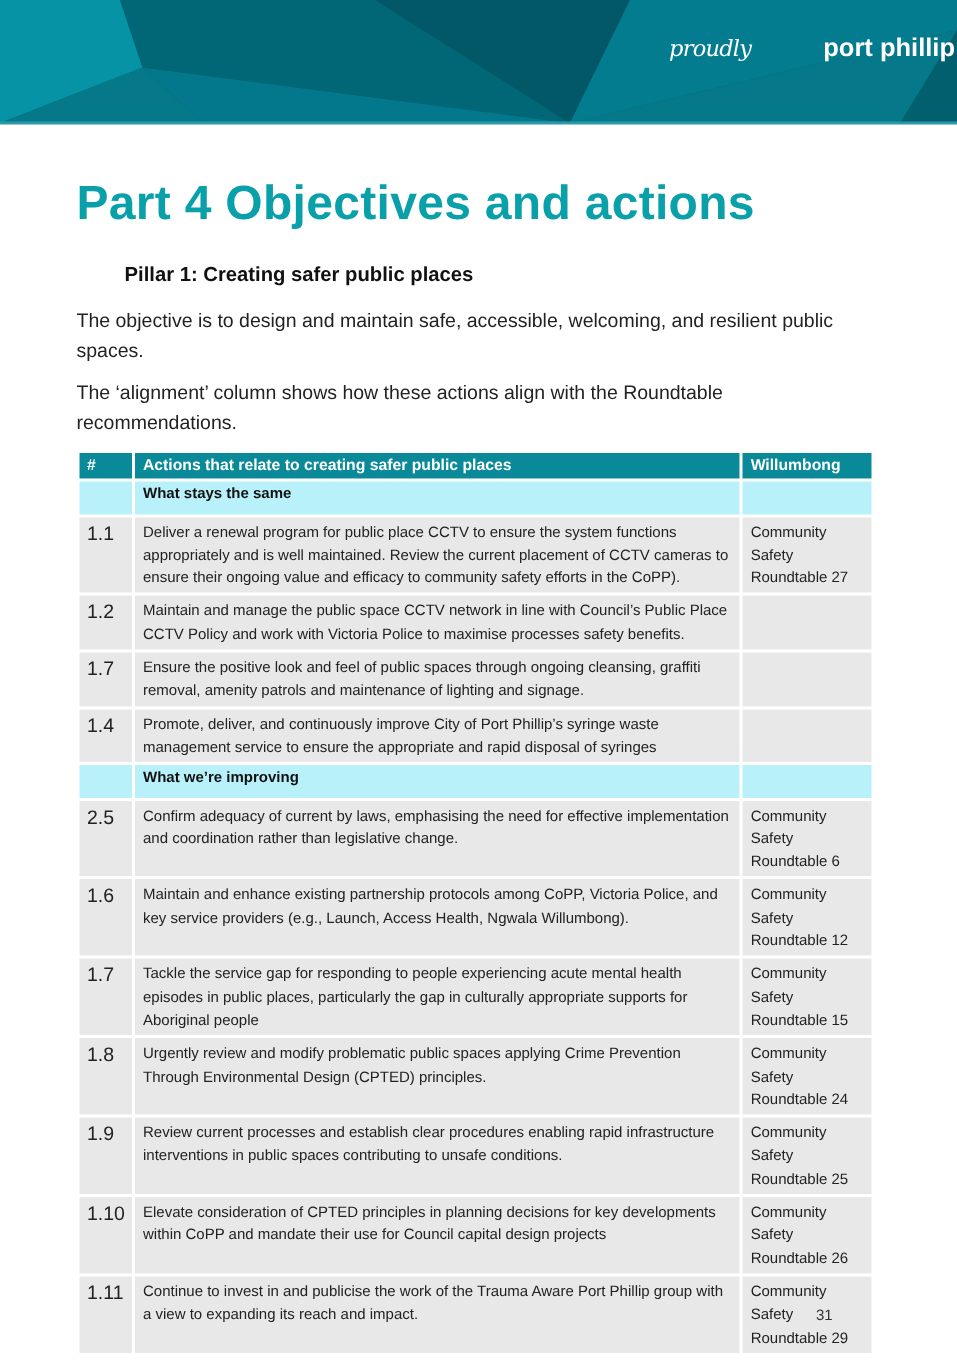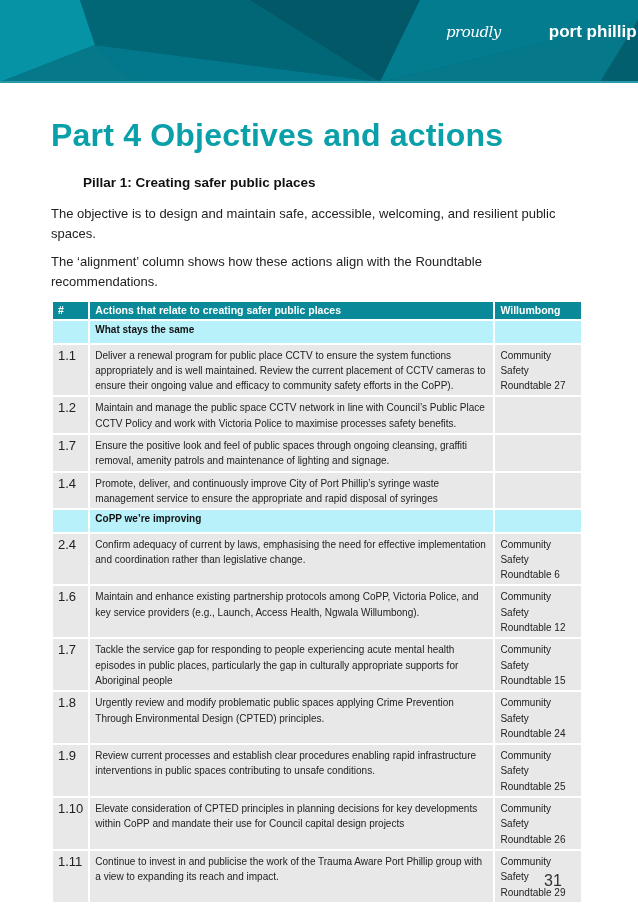--- a/index.html
+++ b/index.html
@@ -23,21 +23,21 @@
   table.actions td, table.actions th { border: 2px solid #ffffff; vertical-align: top; padding: 1px 5px 20px 5px; text-align: left; }
   table.actions th { background: #0a8a99; color: #ffffff; font-weight: bold; font-size: 10.5px; padding: 1px 5px; }
   table.actions col.c-num { width: 30px; }
   table.actions col.c-act { width: 414px; }
   table.actions col.c-ali { width: 88px; }
   tr.section td { background: #b9f1fa; font-weight: bold; color: #111; }
   tr.section td.label { padding-top: 1px; padding-bottom: 5px; }
   tr.row td { background: #e8e8e8; color: #222; padding-top: 3px; padding-bottom: 2px; }
   tr.row td.num { font-size: 13px; }
 
-  .page-number { position: absolute; left: 544px; top: 872px; font-size: 16px; color: #333; }
+  .page-number { position: absolute; left: 544px; top: 872px; font-size: 10px; color: #333; }
 </style>
 </head>
 <body>
 
 <div class="banner">
   <svg width="638" height="82" viewBox="0 0 638 82">
     <rect x="0" y="0" width="638" height="82" fill="#01687a"></rect>
     <polygon points="0,0 80,0 95,45 0,82" fill="#0793a6"></polygon>
     <polygon points="0,82 95,45 135,82" fill="#05788a"></polygon>
     <polygon points="95,45 380,82 135,82" fill="#03788c"></polygon>
@@ -97,25 +97,25 @@
       <td></td>
     </tr>
     <tr class="row">
       <td class="num">1.4</td>
       <td>Promote, deliver, and continuously improve City of Port Phillip’s syringe waste management service to ensure the appropriate and rapid disposal of syringes</td>
       <td></td>
     </tr>
 
     <tr class="section">
       <td></td>
-      <td class="label">CoPP we’re improving</td>
+      <td class="label">What we’re improving</td>
       <td></td>
     </tr>
     <tr class="row">
-      <td class="num">2.4</td>
+      <td class="num">2.5</td>
       <td>Confirm adequacy of current by laws, emphasising the need for effective implementation and coordination rather than legislative change.</td>
       <td>
           <div>Community</div>
           <div>Safety</div>
           <div>Roundtable 6</div>
         </td>
     </tr>
     <tr class="row">
       <td class="num">1.6</td>
       <td>Maintain and enhance existing partnership protocols among CoPP, Victoria Police, and key service providers (e.g., Launch, Access Health, Ngwala Willumbong).</td>

